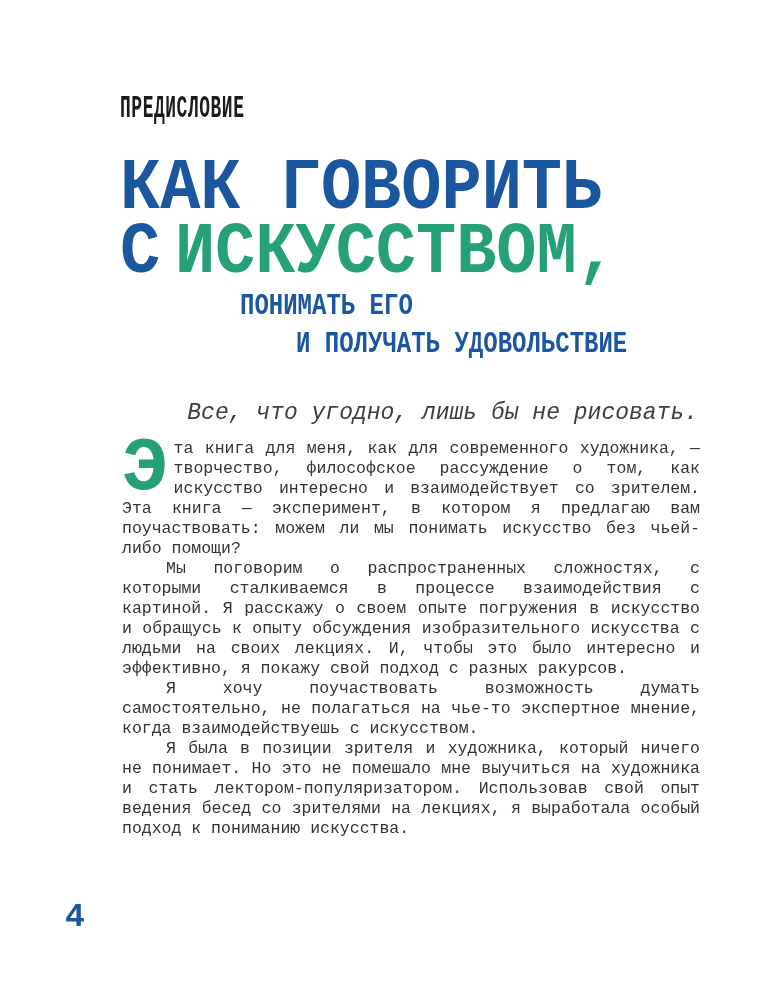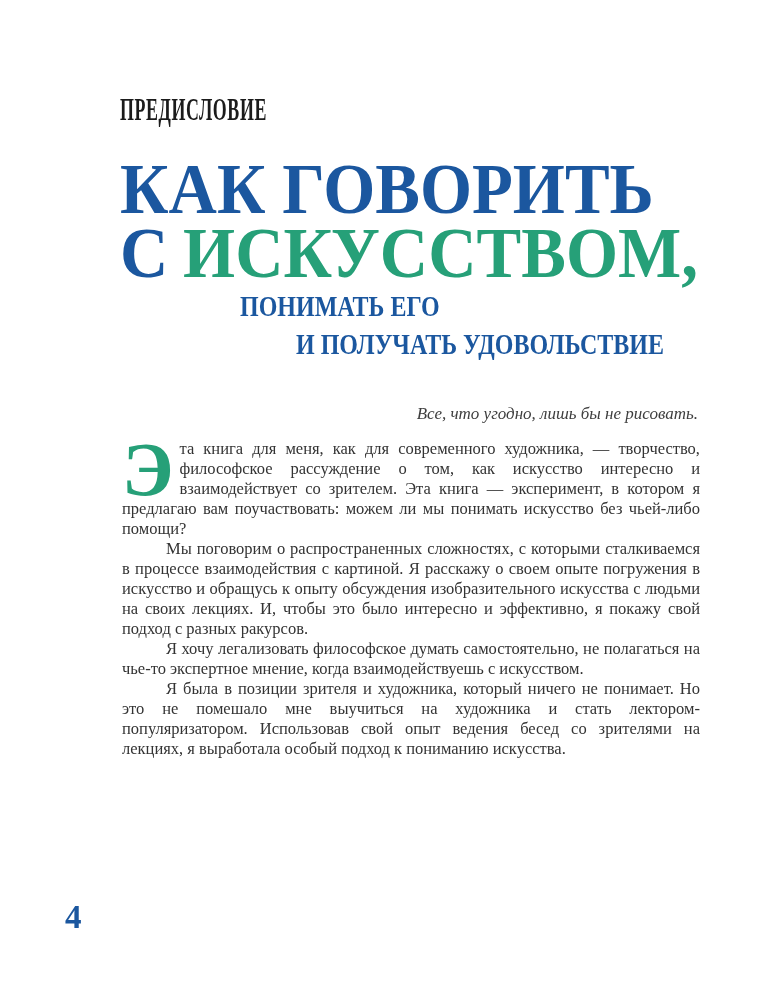--- a/index.html
+++ b/index.html
@@ -2,21 +2,21 @@
 <html style="--title-blue: #1b579f; --accent-green: #26a078; --body-text: #333333; --epigraph-text: #3e3e3e;"><head>
 <meta charset="utf-8">
 <style>
   html, body { margin: 0; padding: 0; background: #ffffff; }
 
   .page {
     position: relative;
     width: 759px;
     height: 1000px;
     background: #ffffff;
-    font-family: Liberation Serif, serif;
+    font-family: Liberation Mono, monospace;
     overflow: hidden;
   }
 
   
   .kicker {
     position: absolute;
     left: 120px;
     top: 93px;
     font-size: 32px;
     line-height: 1;
@@ -57,21 +57,21 @@
   .sub1 { left: 240px; top: 291px; }
   .sub2 { left: 296px; top: 329px; }
 
   
   .epigraph {
     position: absolute;
     left: 122px;
     top: 404px;
     width: 576px;
     text-align: right;
-    font-size: 17px;
+    font-size: 23px;
     line-height: 19px;
     font-style: italic;
     color: var(--epigraph-text, #3e3e3e);
   }
 
   
   .bodytext {
     position: absolute;
     left: 122px;
     top: 439px;
@@ -117,19 +117,19 @@
   </div>
 
   <div class="sub sub1">ПОНИМАТЬ ЕГО</div>
   <div class="sub sub2">И ПОЛУЧАТЬ УДОВОЛЬСТВИЕ</div>
 
   <div class="epigraph">Все, что угодно, лишь бы не рисовать.</div>
 
   <div class="bodytext">
     <p class="first"><span class="drop">Э</span><span>та книга для меня, как для современного художника, — творчество, философское рассуждение о том, как искусство интересно и взаимодействует со зрителем. Эта книга — эксперимент, в котором я предлагаю вам поучаствовать: можем ли мы понимать искусство без чьей-либо помощи?</span></p>
     <p>Мы поговорим о распространенных сложностях, с которыми сталкиваемся в процессе взаимодействия с картиной. Я расскажу о своем опыте погружения в искусство и обращусь к опыту обсуждения изобразительного искусства с людьми на своих лекциях. И, чтобы это было интересно и эффективно, я покажу свой подход с разных ракурсов.</p>
-    <p>Я хочу легализовать философское думать самостоятельно, не полагаться на чье-то экспертное мнение, когда взаимодействуешь с искусством.</p>
+    <p>Я хочу поучаствовать возможность думать самостоятельно, не полагаться на чье-то экспертное мнение, когда взаимодействуешь с искусством.</p>
     <p>Я была в позиции зрителя и художника, который ничего не понимает. Но это не помешало мне выучиться на художника и стать лектором-популяризатором. Использовав свой опыт ведения бесед со зрителями на лекциях, я выработала особый подход к пониманию искусства.</p>
   </div>
 
   <div class="pagenum">4</div>
 
 </div>
 
 </body></html>

